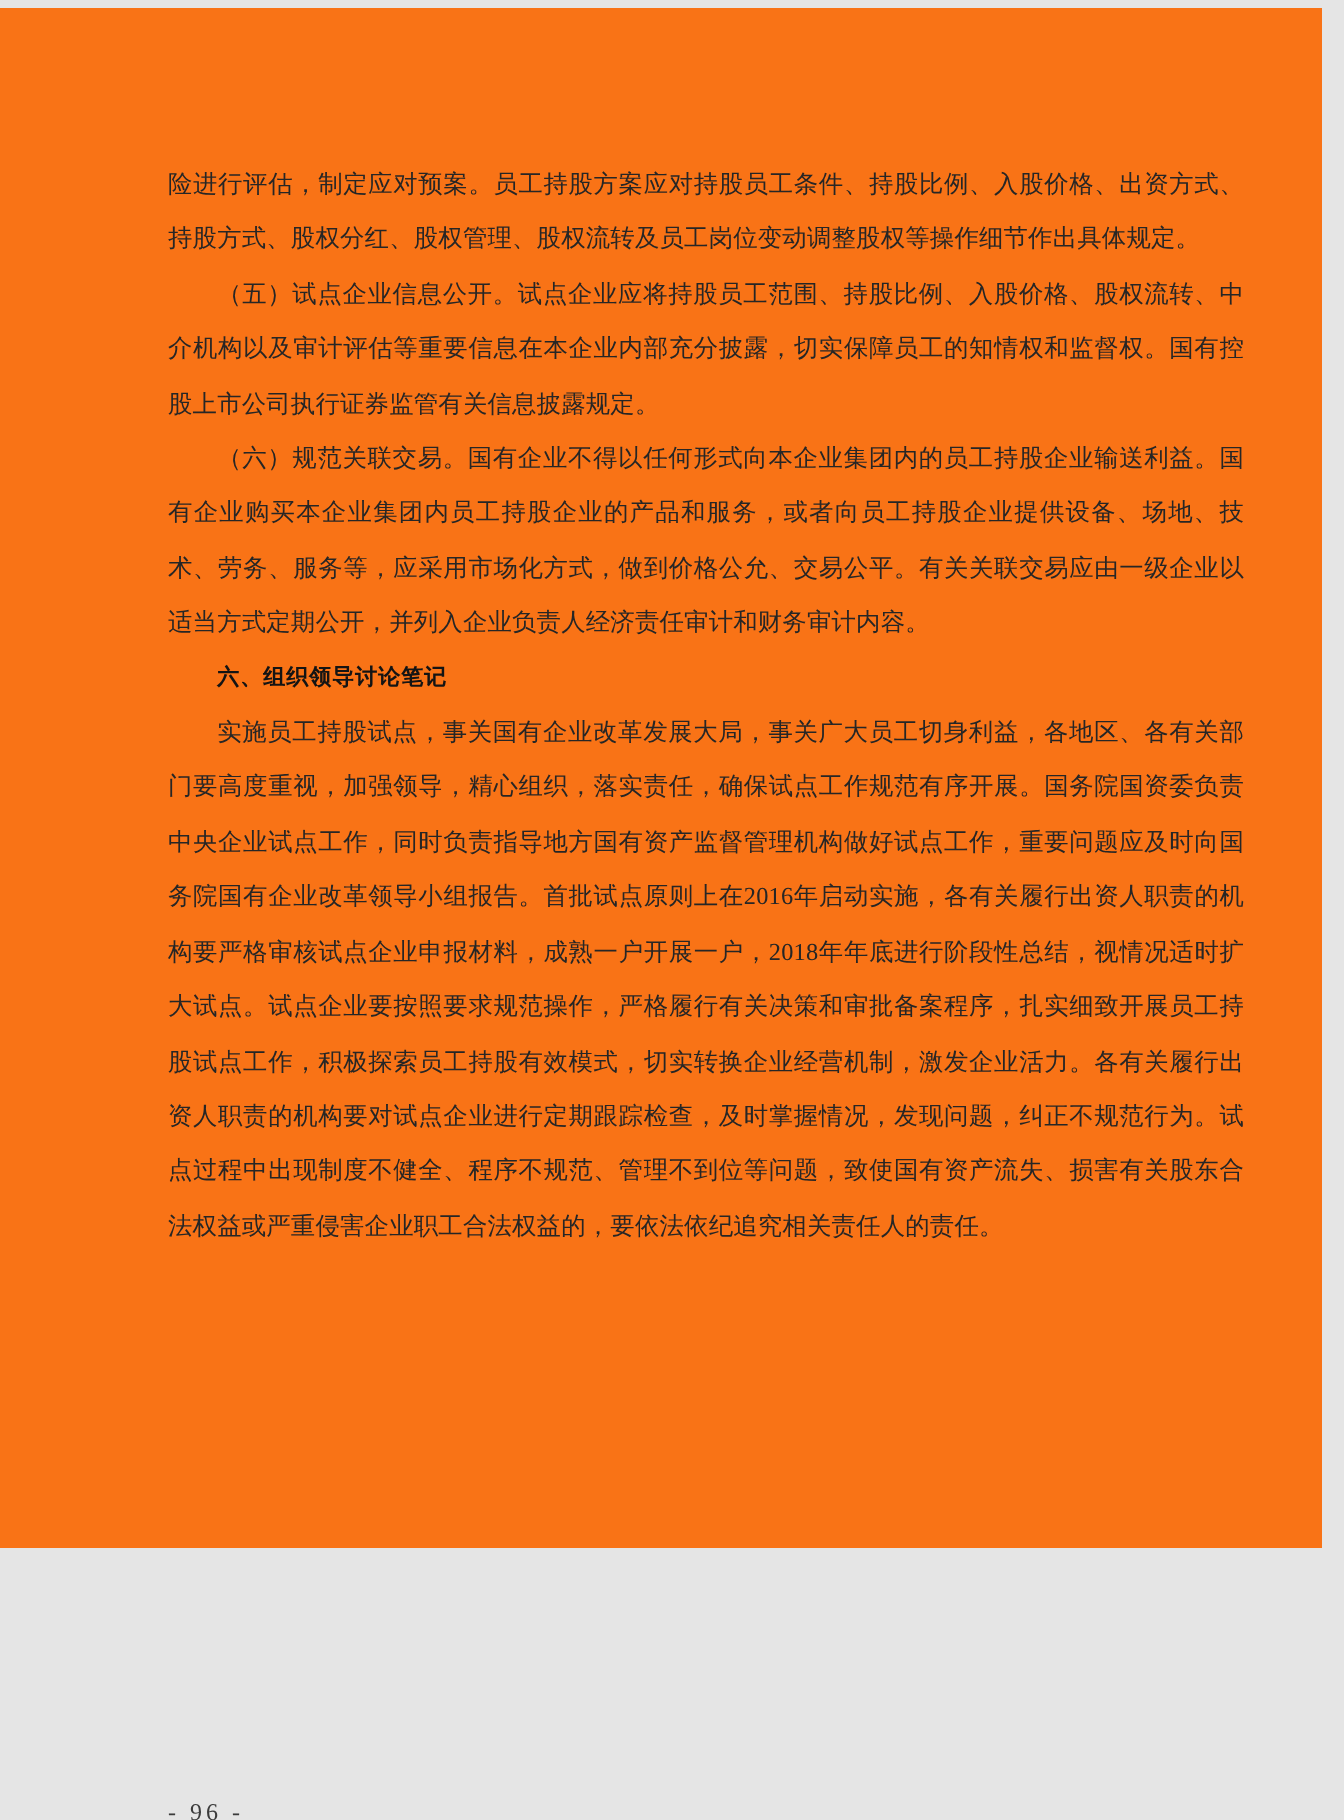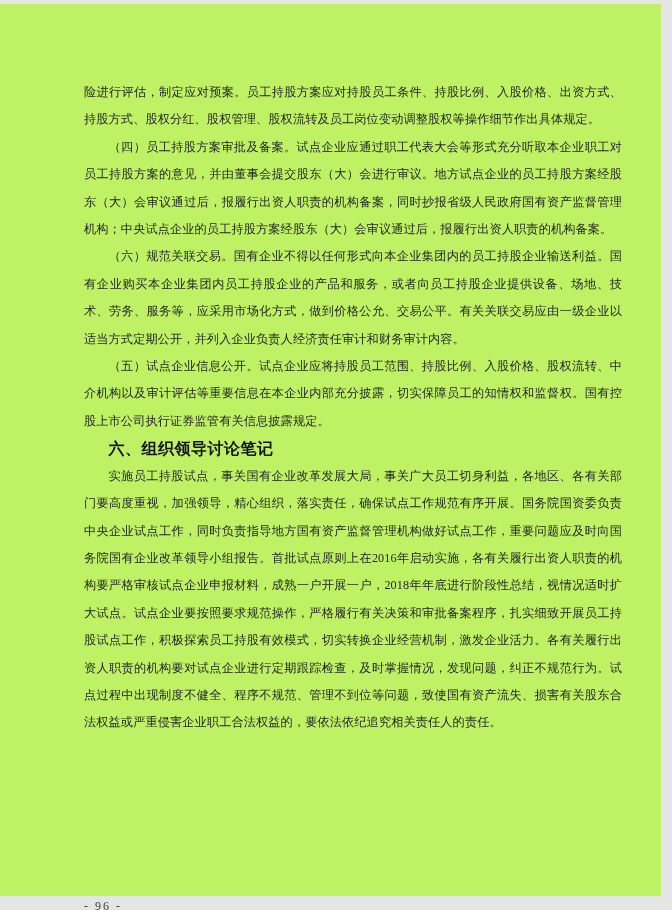--- a/index.html
+++ b/index.html
@@ -12,22 +12,22 @@
     background: #e5e5e5;
     overflow: hidden;
     position: relative;
     font-family: "Liberation Serif", "DejaVu Serif", serif;
   }
   .paper {
     position: absolute;
     left: 0;
     top: 4px;
     width: 661px;
-    height: 892px;
-    background: #bef264;
+    height: 770px;
+    background: #f97316;
   }
   .content {
     position: absolute;
     left: 84px;
     top: 75px;
     width: 538px;
   }
   .doc-p {
     margin: 0;
     font-family: "Liberation Serif", "DejaVu Serif", serif;
@@ -39,21 +39,21 @@
     word-break: break-all;
     letter-spacing: 0.1px;
   }
   .doc-p.indent {
     text-indent: 24.6px;
   }
   .doc-h {
     margin: 0;
     font-family: "Liberation Sans", "DejaVu Sans", sans-serif;
     font-weight: bold;
-    font-size: 16px;
+    font-size: 11px;
     line-height: 27.4px;
     color: #141414;
     text-indent: 24.6px;
     letter-spacing: 0.5px;
   }
   .page-footer {
     position: absolute;
     left: 84px;
     top: 895px;
     font-family: "Liberation Serif", "DejaVu Serif", serif;
@@ -62,20 +62,19 @@
     letter-spacing: 2px;
     white-space: nowrap;
   }
 </style>
 </head>
 <body>
 
 <div class="paper">
   <div class="content">
     <p class="doc-p">险进行评估，制定应对预案。员工持股方案应对持股员工条件、持股比例、入股价格、出资方式、持股方式、股权分红、股权管理、股权流转及员工岗位变动调整股权等操作细节作出具体规定。</p>
-    <p class="doc-p indent">（四）员工持股方案审批及备案。试点企业应通过职工代表大会等形式充分听取本企业职工对员工持股方案的意见，并由董事会提交股东（大）会进行审议。地方试点企业的员工持股方案经股东（大）会审议通过后，报履行出资人职责的机构备案，同时抄报省级人民政府国有资产监督管理机构；中央试点企业的员工持股方案经股东（大）会审议通过后，报履行出资人职责的机构备案。</p>
+    <p class="doc-p indent">（五）试点企业信息公开。试点企业应将持股员工范围、持股比例、入股价格、股权流转、中介机构以及审计评估等重要信息在本企业内部充分披露，切实保障员工的知情权和监督权。国有控股上市公司执行证券监管有关信息披露规定。</p>
     <p class="doc-p indent">（六）规范关联交易。国有企业不得以任何形式向本企业集团内的员工持股企业输送利益。国有企业购买本企业集团内员工持股企业的产品和服务，或者向员工持股企业提供设备、场地、技术、劳务、服务等，应采用市场化方式，做到价格公允、交易公平。有关关联交易应由一级企业以适当方式定期公开，并列入企业负责人经济责任审计和财务审计内容。</p>
-    <p class="doc-p indent">（五）试点企业信息公开。试点企业应将持股员工范围、持股比例、入股价格、股权流转、中介机构以及审计评估等重要信息在本企业内部充分披露，切实保障员工的知情权和监督权。国有控股上市公司执行证券监管有关信息披露规定。</p>
     <h2 class="doc-h">六、组织领导讨论笔记</h2>
     <p class="doc-p indent">实施员工持股试点，事关国有企业改革发展大局，事关广大员工切身利益，各地区、各有关部门要高度重视，加强领导，精心组织，落实责任，确保试点工作规范有序开展。国务院国资委负责中央企业试点工作，同时负责指导地方国有资产监督管理机构做好试点工作，重要问题应及时向国务院国有企业改革领导小组报告。首批试点原则上在2016年启动实施，各有关履行出资人职责的机构要严格审核试点企业申报材料，成熟一户开展一户，2018年年底进行阶段性总结，视情况适时扩大试点。试点企业要按照要求规范操作，严格履行有关决策和审批备案程序，扎实细致开展员工持股试点工作，积极探索员工持股有效模式，切实转换企业经营机制，激发企业活力。各有关履行出资人职责的机构要对试点企业进行定期跟踪检查，及时掌握情况，发现问题，纠正不规范行为。试点过程中出现制度不健全、程序不规范、管理不到位等问题，致使国有资产流失、损害有关股东合法权益或严重侵害企业职工合法权益的，要依法依纪追究相关责任人的责任。</p>
   </div>
   <div class="page-footer">- 96 -</div>
 </div>
 
 </body></html>

